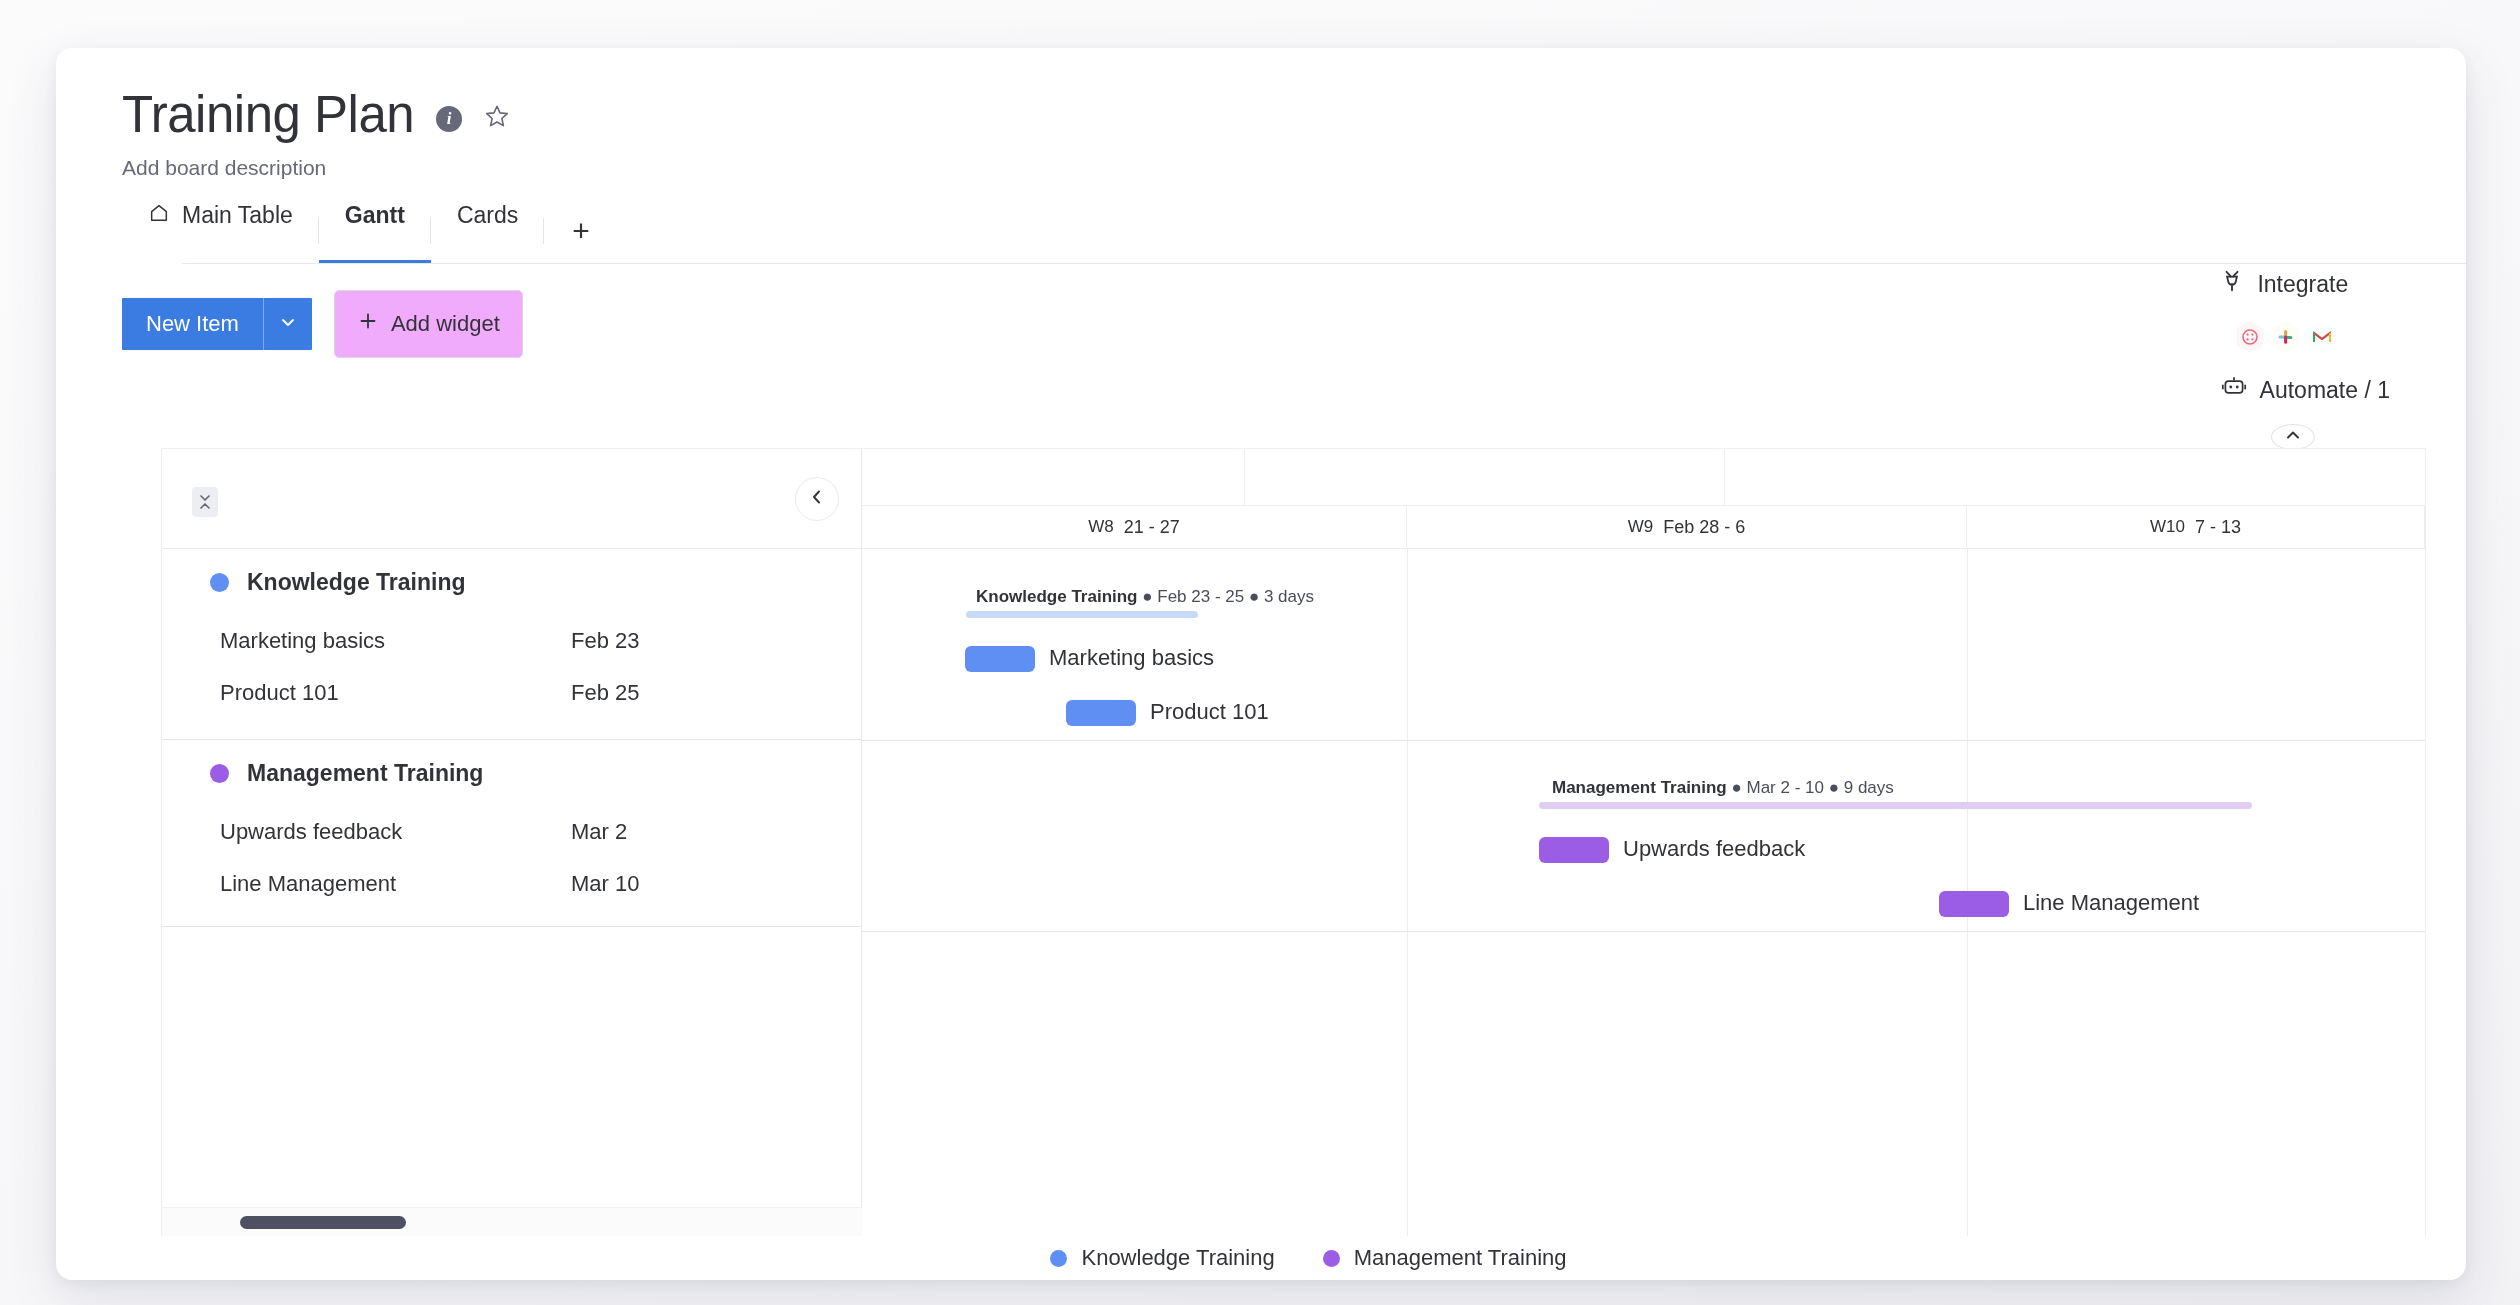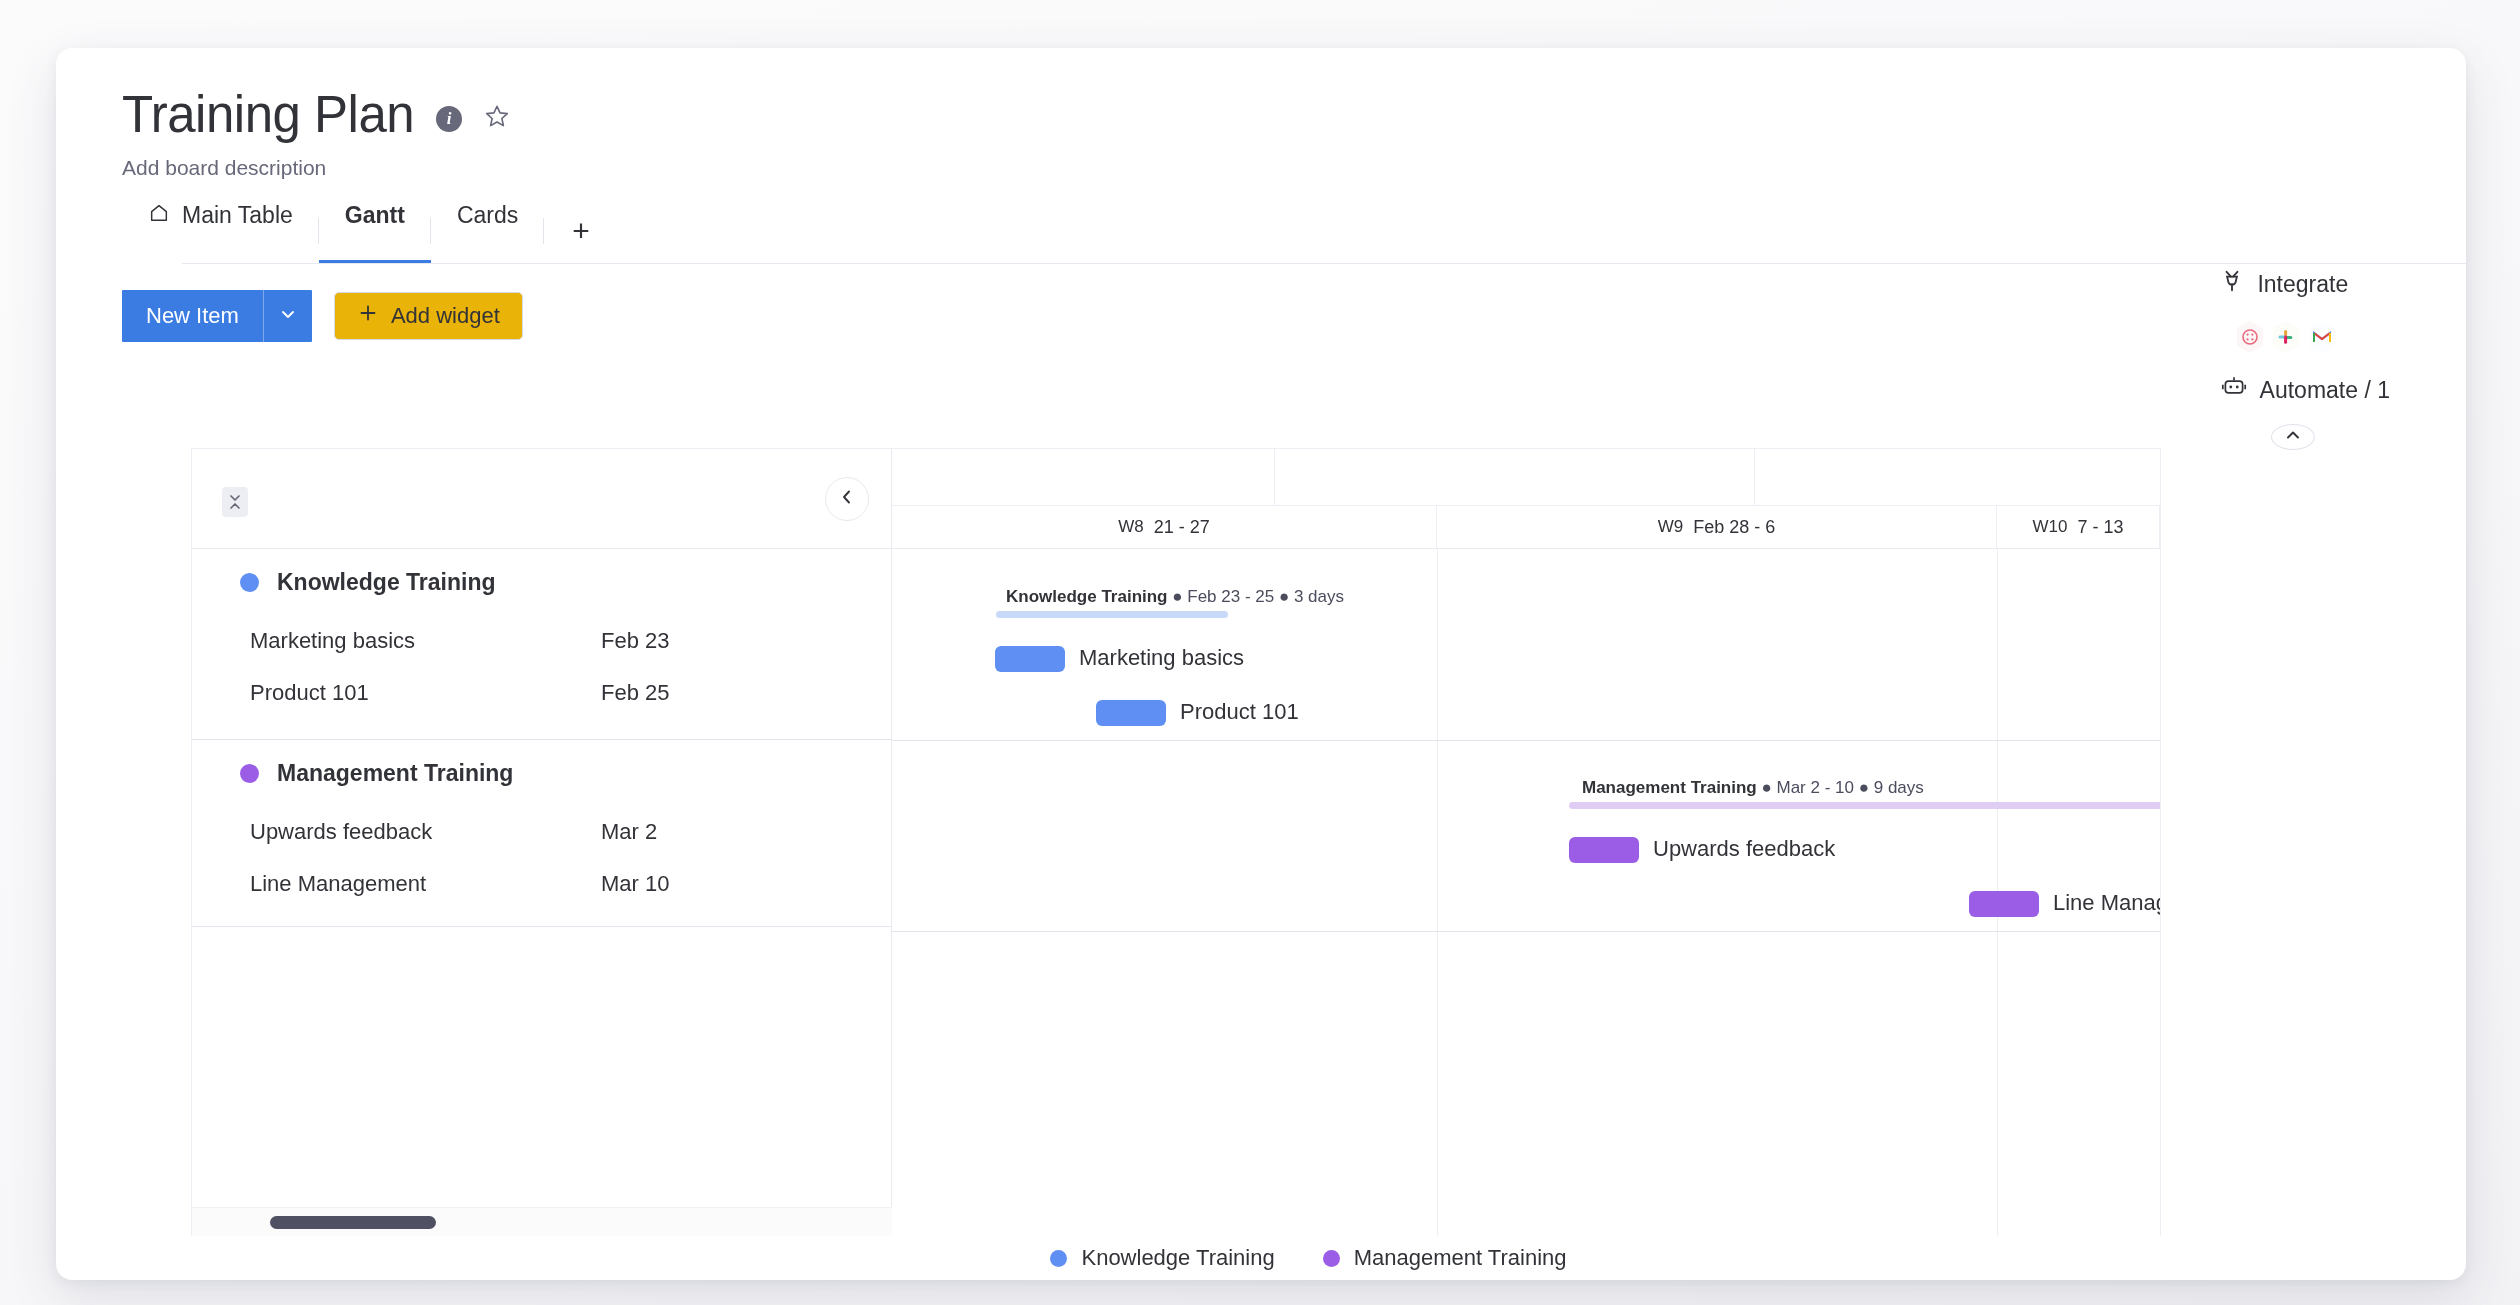--- a/index.html
+++ b/index.html
@@ -99,29 +99,29 @@
     height: 52px; cursor: pointer;
   }
   .new-item .label {
     display:flex; align-items:center; padding: 0 24px;
     color:#fff; font-size: 22px;
   }
   .new-item .divider { width:1px; background: rgba(255,255,255,.35); }
   .new-item .caret { display:flex; align-items:center; padding: 0 14px; }
   .add-widget {
     display:flex; align-items:center; gap: 12px;
-    height: 48px; padding: 0 22px;
+    height: 68px; padding: 0 22px;
     border: 1px solid #d7d9e2; border-radius: 5px;
-    background:#eab308; font-size: 22px; color:#323338; cursor:pointer;
+    background:#f0abfc; font-size: 22px; color:#323338; cursor:pointer;
   }
 
   
   .gantt {
-    position: absolute; left: 135px; top: 400px;
-    width: 1970px; height: 788px;
+    position: absolute; left: 105px; top: 400px;
+    width: 2265px; height: 788px;
     background: #fff;
     border: 1px solid #eceef3;
     border-bottom: none;
     overflow: hidden;
   }
   .gantt-head { display: flex; height: 100px; border-bottom: 1px solid #e8eaf0;}
   .gantt-left-head {
     width: 700px; border-right: 1px solid #e8eaf0;
     position: relative; flex: none;
   }

